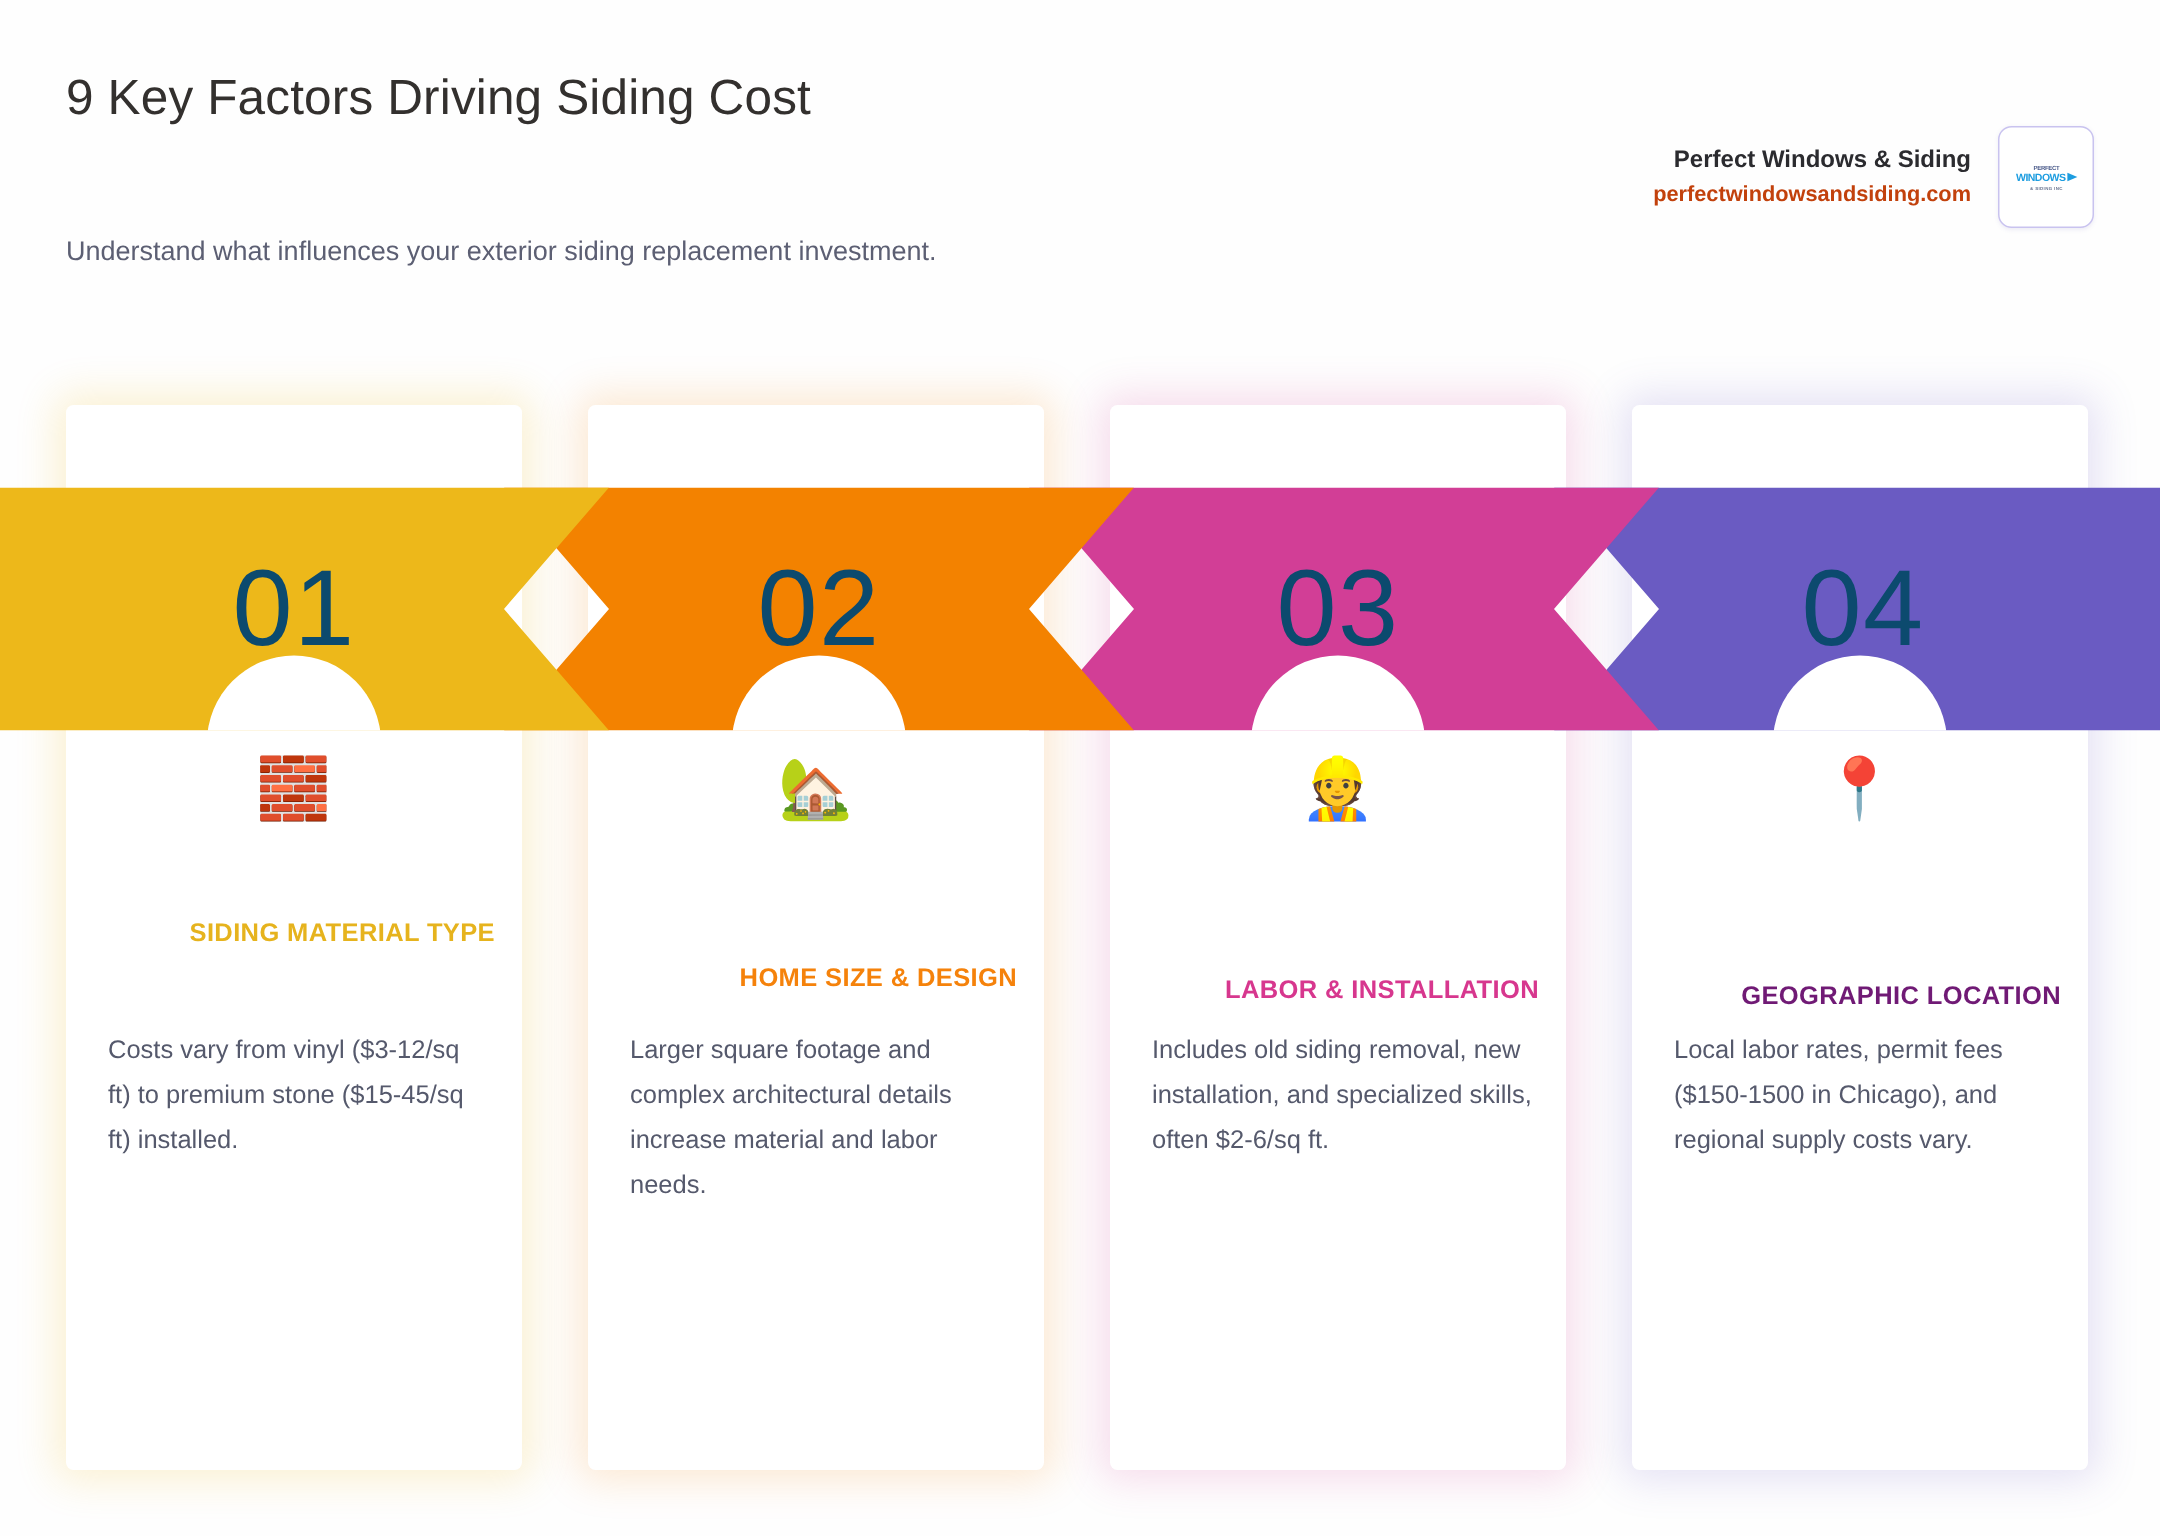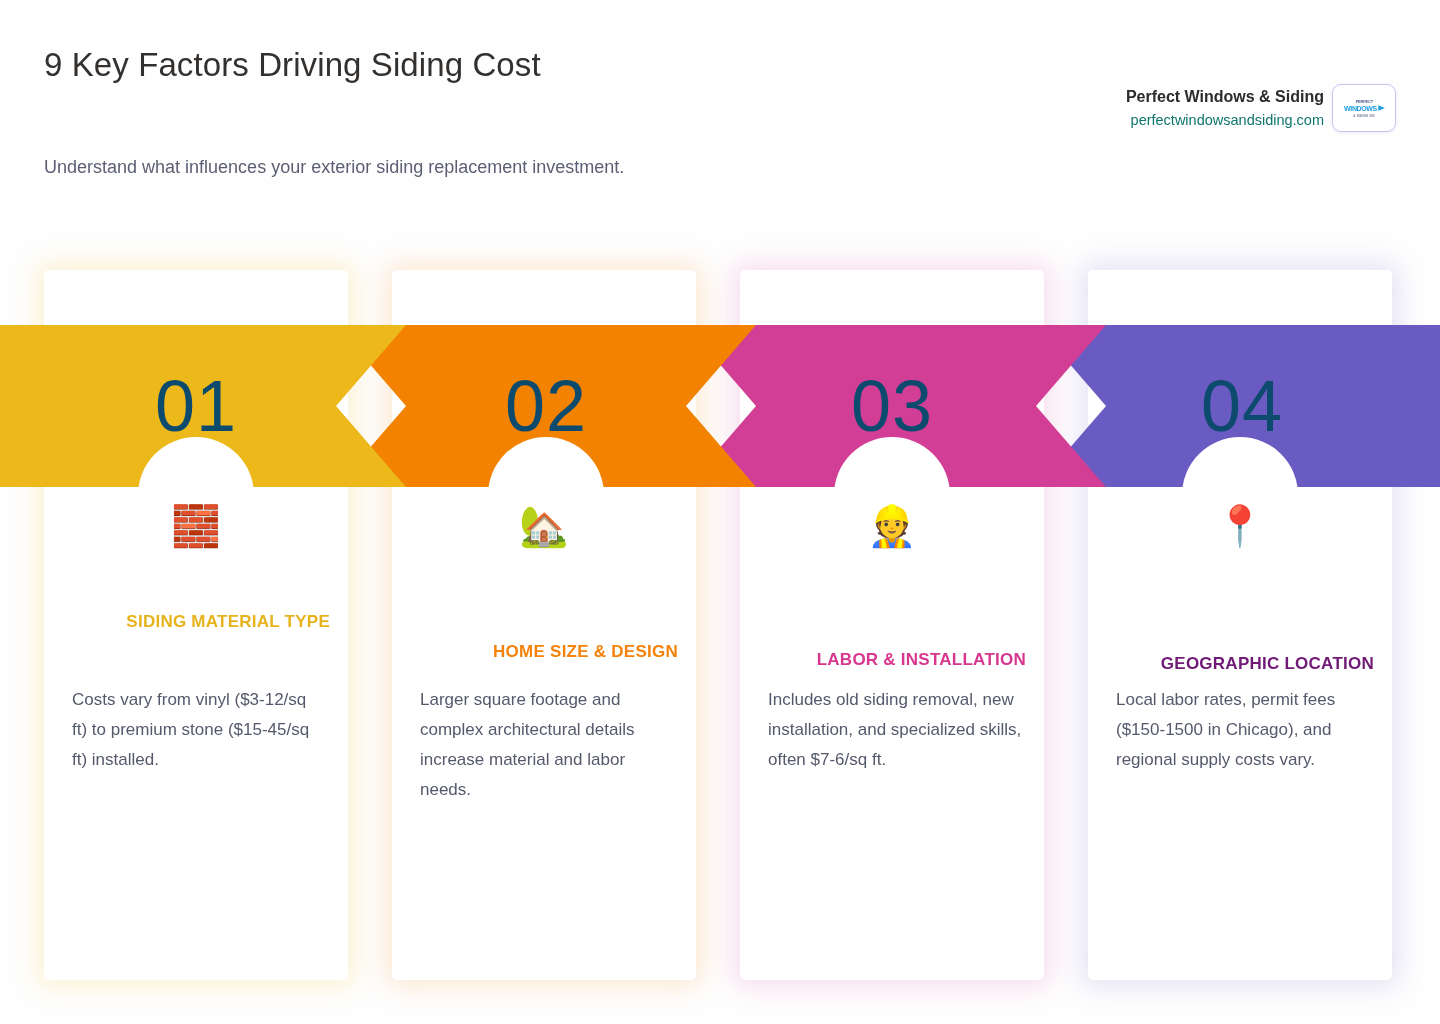--- a/index.html
+++ b/index.html
@@ -15,26 +15,26 @@
   .header { position:absolute; left:0; top:0; width:1440px; height:250px; }
   .title {
     position:absolute; left:44px; top:38px; width:640px;
     font-size:33px; line-height:53px; font-weight:400;
     color:#33302e; letter-spacing:0.1px;
   }
   .subtitle {
     position:absolute; left:44px; top:152px; width:640px;
     font-size:18px; line-height:30px; font-weight:400; color:#5c5f73;
   }
-  .brand { position:absolute; right:44px; top:84px; display:flex; align-items:center; gap:8px; }
+  .brand { position:absolute; right:44px; top:84px; display:flex; align-items:center; gap:18px; }
   .brand-text { text-align:right; }
   .brand-name { font-size:16px; font-weight:700; color:#2b2b2f; line-height:24px; }
-  .brand-url  { font-size:14.5px; font-weight:400; color:#0f766e; line-height:22px; }
+  .brand-url  { font-size:14.5px; font-weight:700; color:#c2410c; line-height:22px; }
   .brand-logo {
-    width:64px; height:48px; border-radius:9px;
+    width:64px; height:68px; border-radius:9px;
     border:1.4px solid #c9c3ef; background:#ffffff;
     display:flex; align-items:center; justify-content:center;
     box-shadow:0 1px 3px rgba(90,80,170,.10);
   }
   .logo-mark { display:flex; flex-direction:column; align-items:center; gap:1px; transform:scale(.95); }
   .logo-row { display:flex; align-items:flex-end; gap:1px; }
   .lm-top  { font-size:4.2px; font-weight:700; color:#4a5a8a; letter-spacing:-.2px; line-height:5px;}
   .lm-main { font-size:7.4px; font-weight:800; color:#1d9de0; letter-spacing:-.4px; line-height:8px; }
   .lm-bolt { width:0; height:0; border-left:7px solid #1d9de0; border-top:3px solid transparent; border-bottom:3px solid transparent; margin-bottom:2px; }
   .lm-sub  { font-size:3.1px; font-weight:600; color:#6a7590; letter-spacing:.25px; line-height:4px; }
@@ -126,21 +126,21 @@
 
     <div class="card c2">
       <div class="emoji">🏡</div>
       <div class="ctitle" style="color: rgb(245, 130, 11);">HOME SIZE &amp; DESIGN</div>
       <div class="cdesc">Larger square footage and complex architectural details increase material and labor needs.</div>
     </div>
 
     <div class="card c3">
       <div class="emoji">👷</div>
       <div class="ctitle" style="color: rgb(215, 55, 142);">LABOR &amp; INSTALLATION</div>
-      <div class="cdesc">Includes old siding removal, new installation, and specialized skills, often $7-6/sq ft.</div>
+      <div class="cdesc">Includes old siding removal, new installation, and specialized skills, often $2-6/sq ft.</div>
     </div>
 
     <div class="card c4">
       <div class="emoji">📍</div>
       <div class="ctitle" style="color: #701a75;">GEOGRAPHIC LOCATION</div>
       <div class="cdesc">Local labor rates, permit fees ($150-1500 in Chicago), and regional supply costs vary.</div>
     </div>
   </div>
 
   <div class="band">

